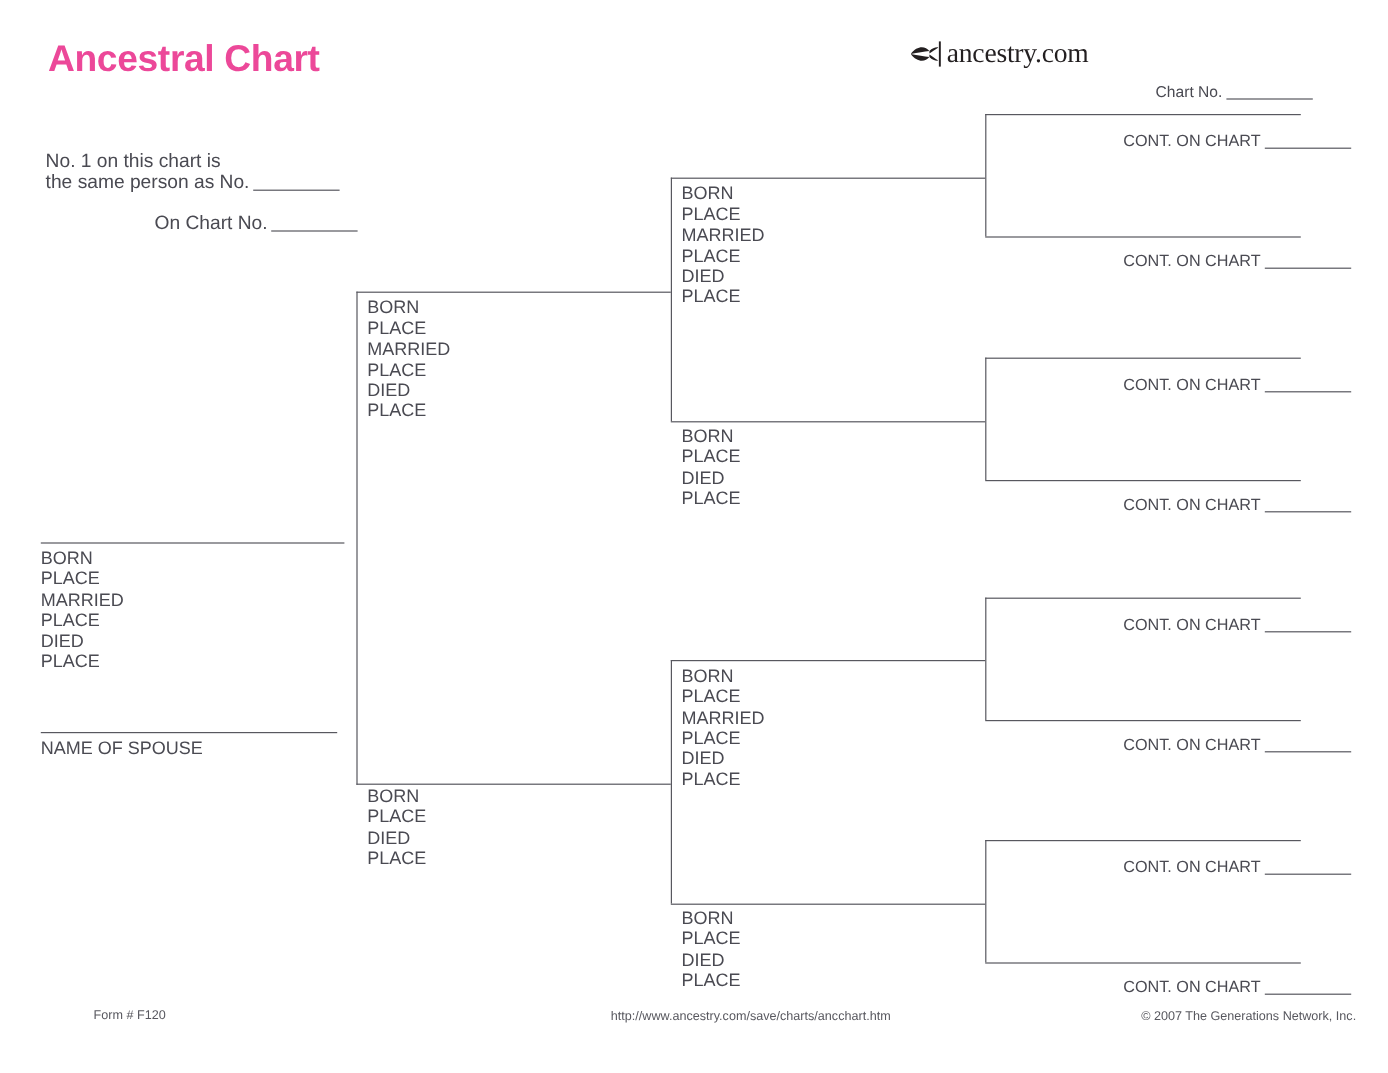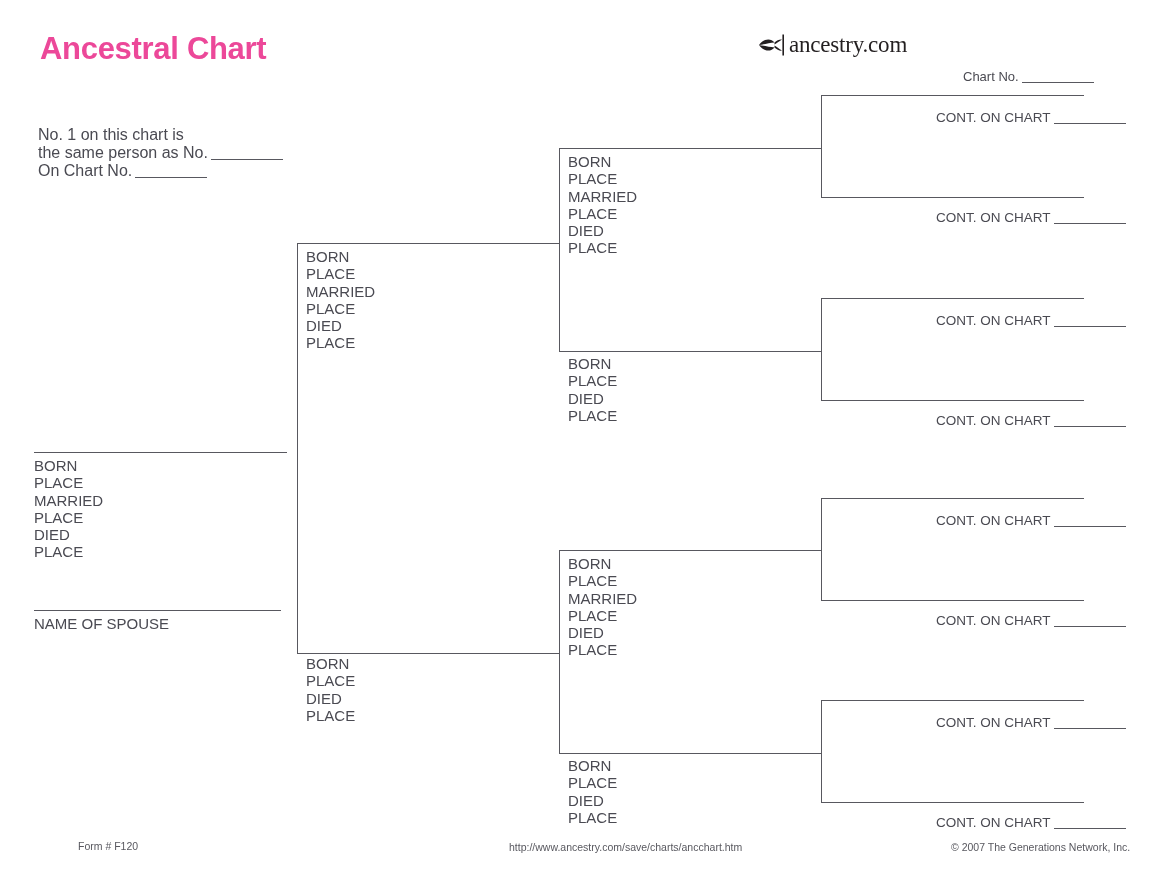--- a/index.html
+++ b/index.html
@@ -66,20 +66,22 @@
   
   #same-person-note {
     position: absolute;
     left: 38px;
     top: 126px;
     font-size: 16px;
     line-height: 18px;
     width: 260px;
   }
   #same-person-note .line-3 {
+    text-align: right;
+    margin-top: 16px;
   }
 
   .blank-fill {
     display: inline-block;
     border-bottom: 1px solid #58585f;
     width: 72px;
     height: 0;
     vertical-align: -2px;
     margin-left: 3px;
   }

